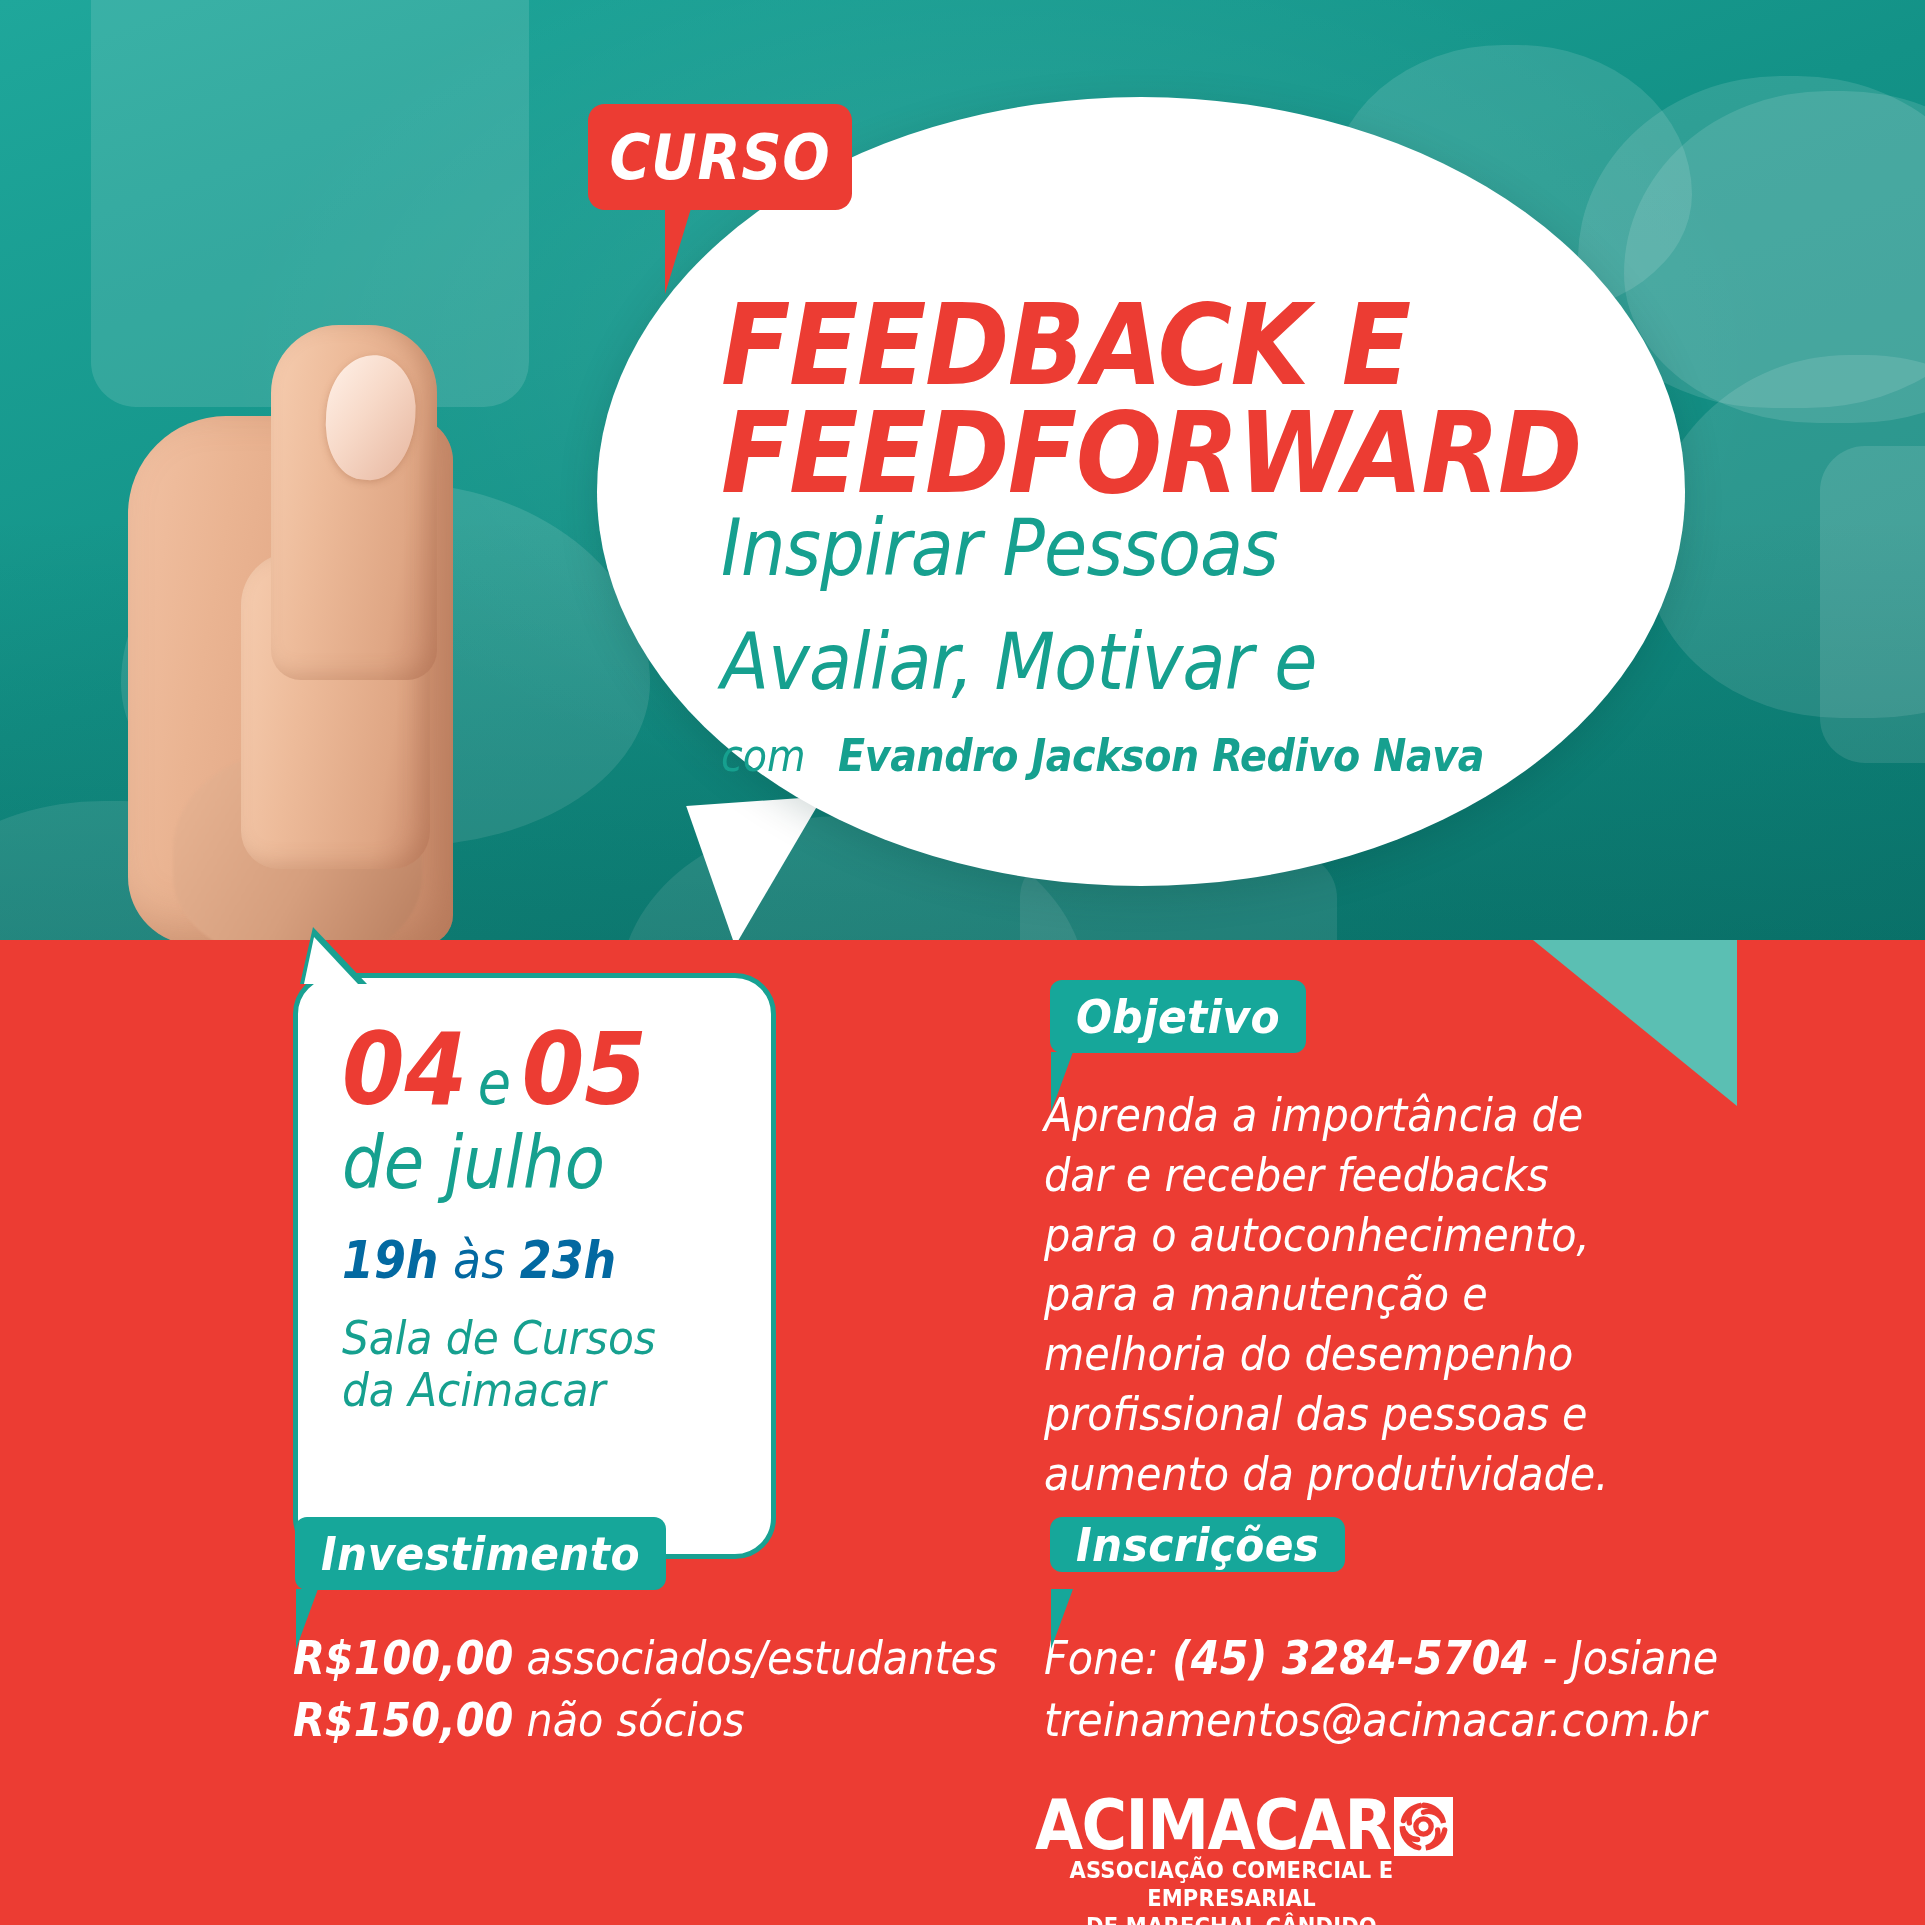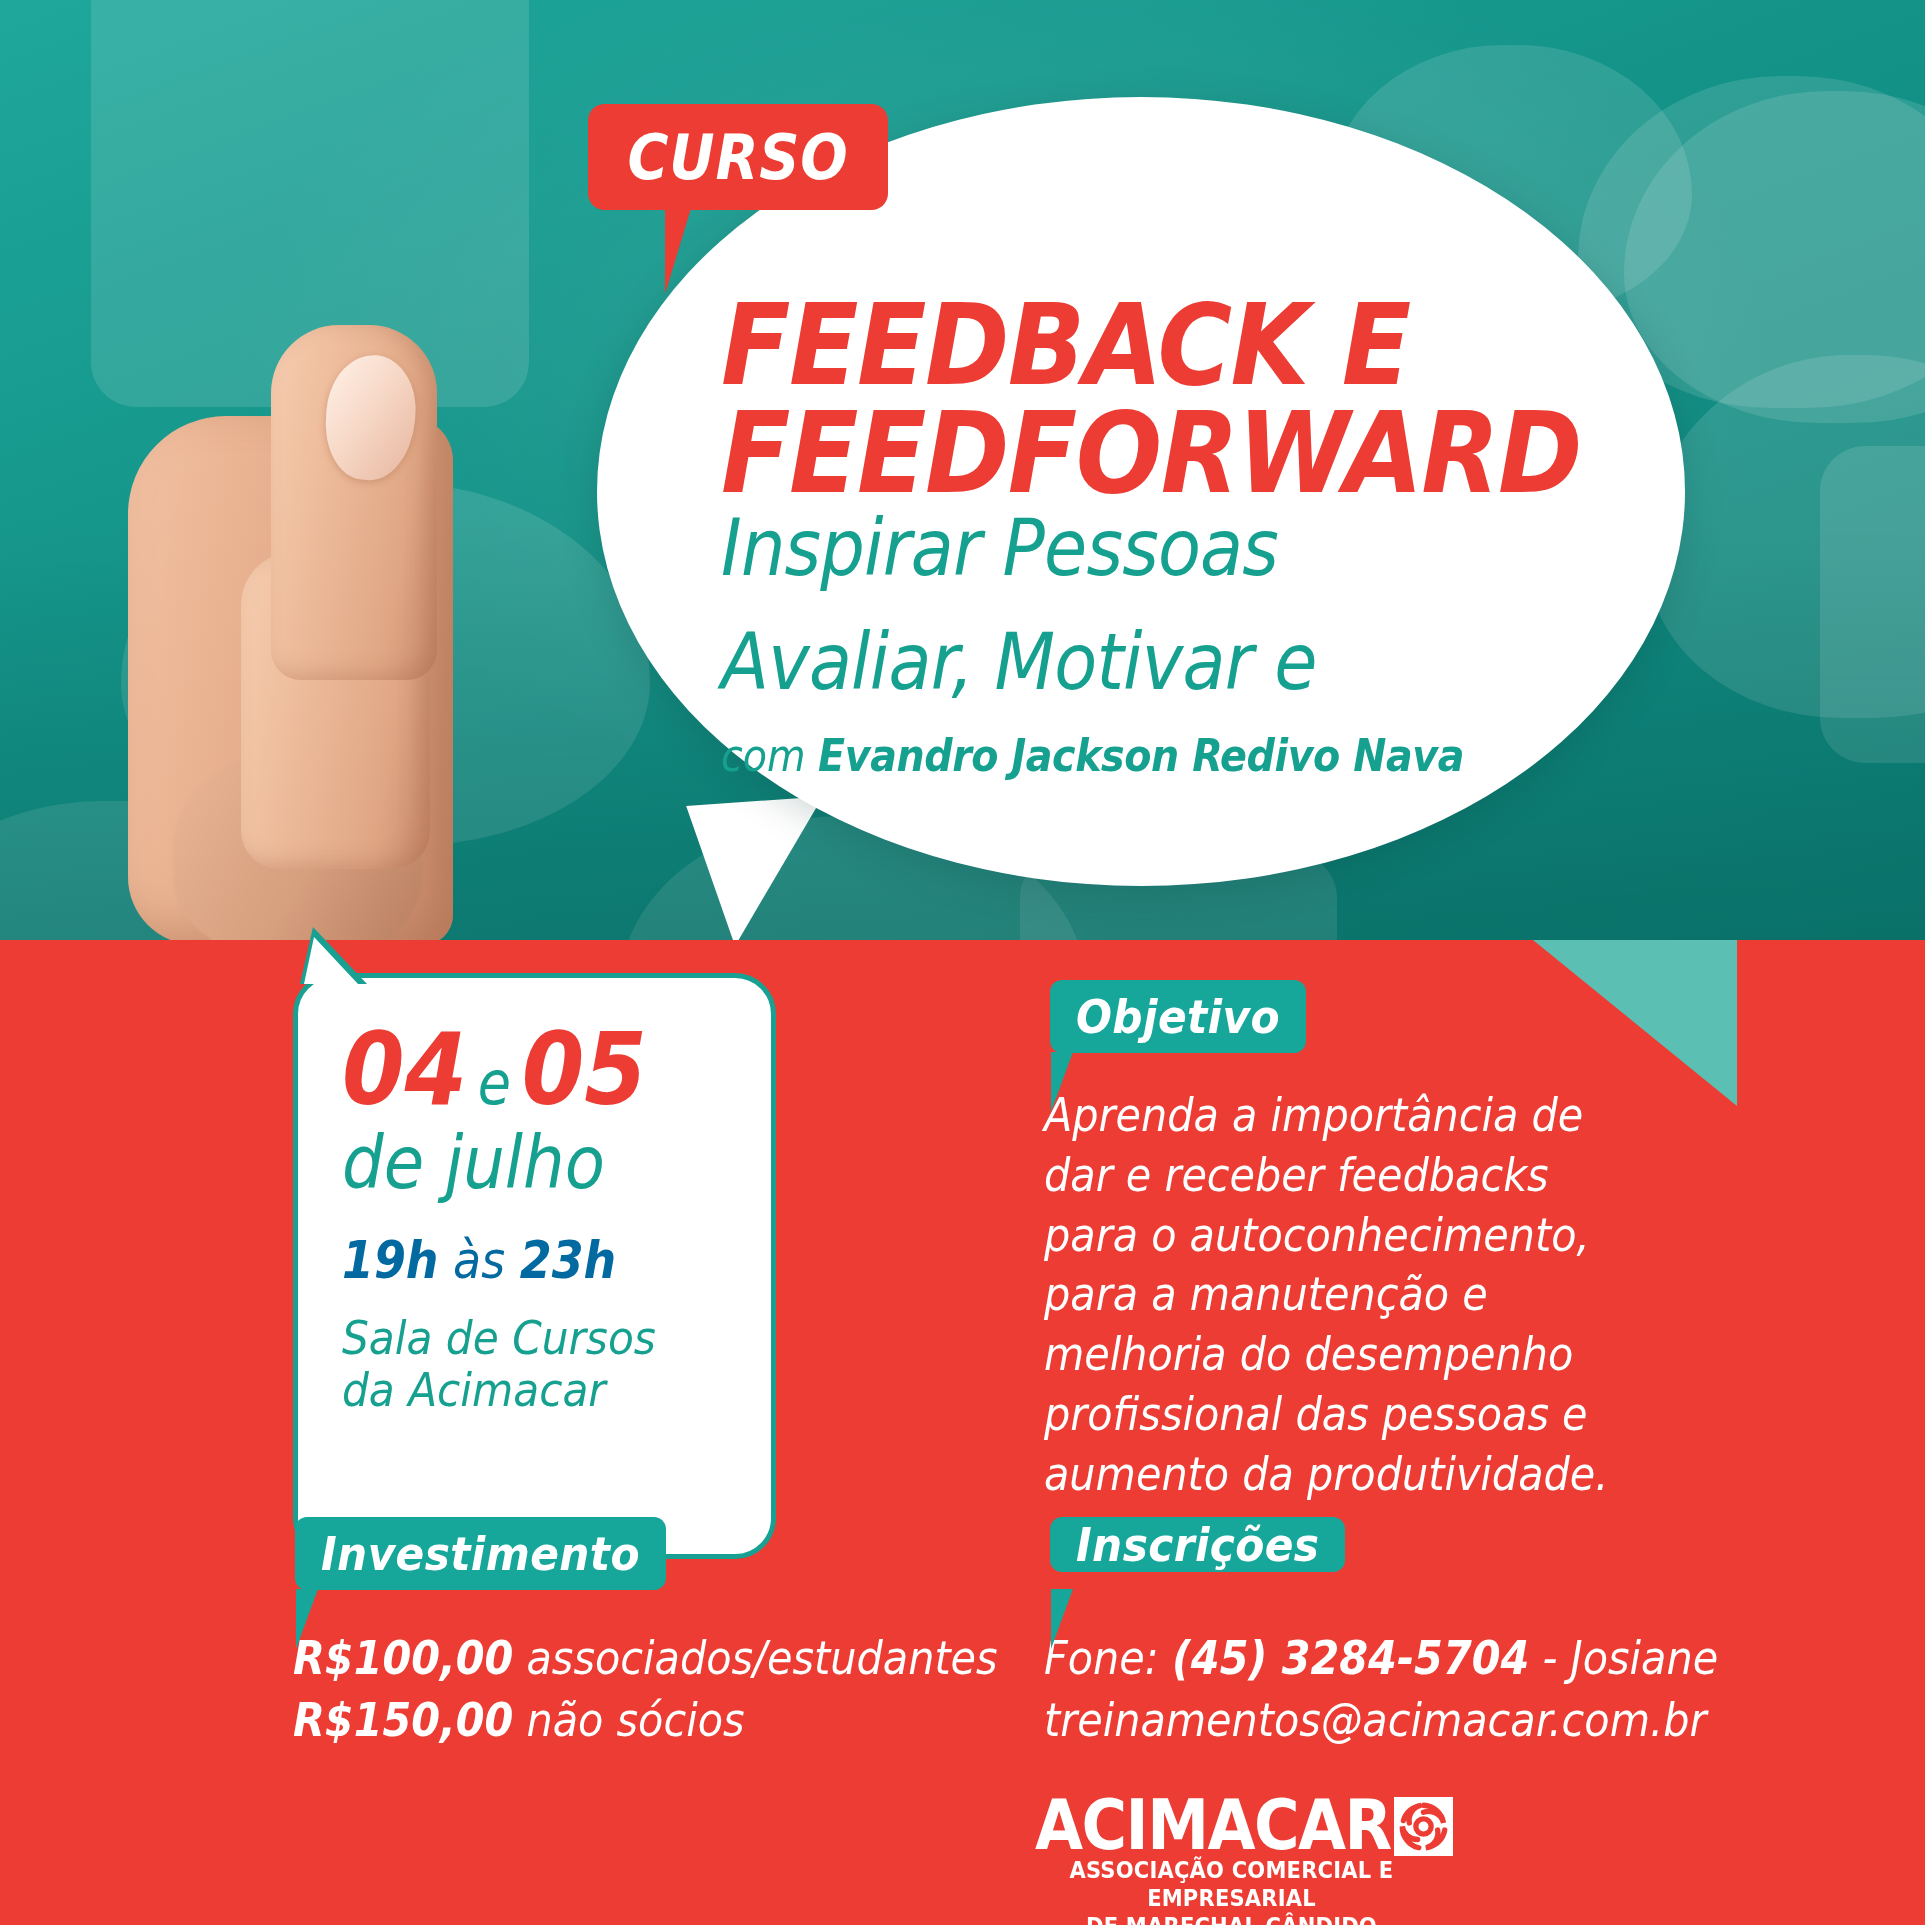--- a/index.html
+++ b/index.html
@@ -60,21 +60,21 @@
   }
   .main-bubble-tail{
     position:absolute;left:691px;top:801px;width:0;height:0;
     border-left:39px solid transparent;border-right:98px solid transparent;
     border-top:143px solid #ffffff;
     transform:rotate(-4deg);
   }
 
   
   .curso{
-    position:absolute;left:588px;top:104px;width:300px;height:106px;
+    position:absolute;left:588px;top:104px;width:264px;height:106px;
     background:#ec3c33;border-radius:16.6px;
     display:flex;align-items:center;justify-content:center;
     z-index:6;
   }
   .curso span{
     color:#fff;font-size:62px;font-weight:700;font-style:italic;
     letter-spacing:0.8px;font-stretch:condensed;
   }
   .curso-tail{
     position:absolute;left:665px;top:205px;width:0;height:0;
@@ -89,21 +89,21 @@
     font-style:italic;letter-spacing:-1.5px;font-stretch:condensed;
     white-space:nowrap;
   }
   .t-sub{
     color:#16a08f;font-size:78px;line-height:1.05;font-weight:400;
     font-style:italic;margin-top:32px;letter-spacing:-0.8px;
   }
   .t-with{
     margin-top:26px;font-size:44px;color:#16a08f;font-style:italic;
   }
-  .t-with b{font-weight:700;font-stretch:condensed;letter-spacing:-0.4px;}
+  .t-with b{font-weight:700;font-stretch:condensed;letter-spacing:-0.4px;margin-left:20px;}
 
   
   .red-panel{
     position:absolute;left:0;top:940px;width:1926px;height:986px;
     background:#ec3c33;
   }
   .teal-corner-tail{
     position:absolute;left:1533px;top:940px;width:0;height:0;
     border-right:204px solid #5bbfb3;
     border-bottom:166px solid transparent;

